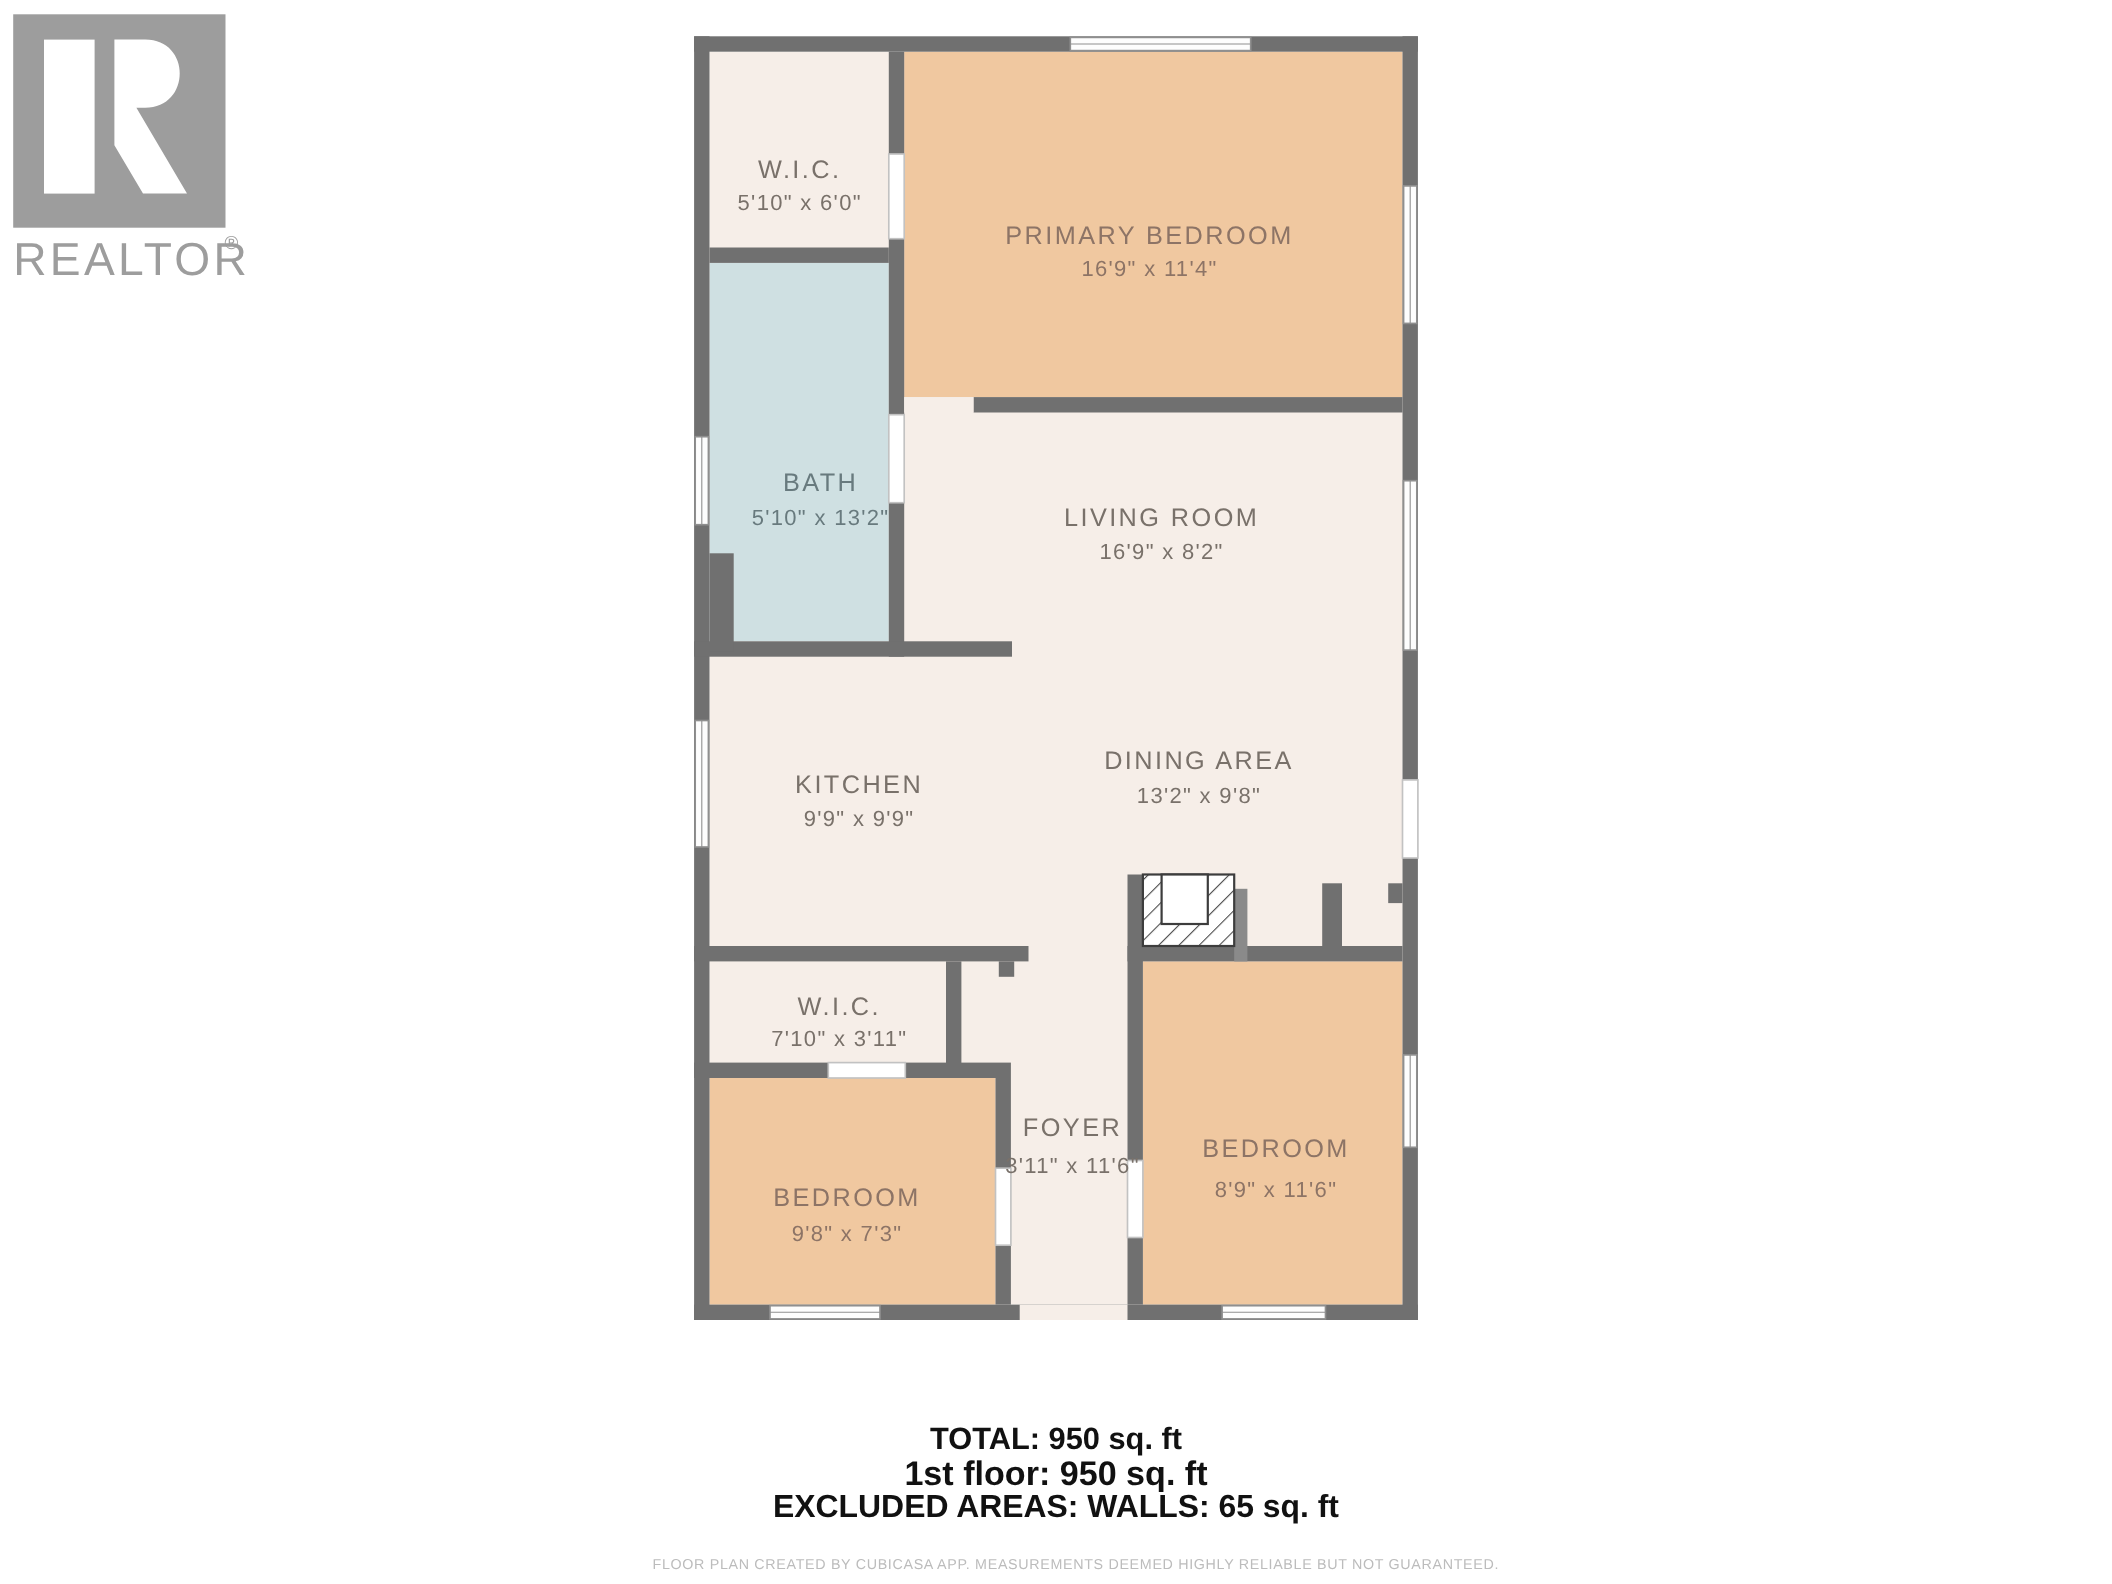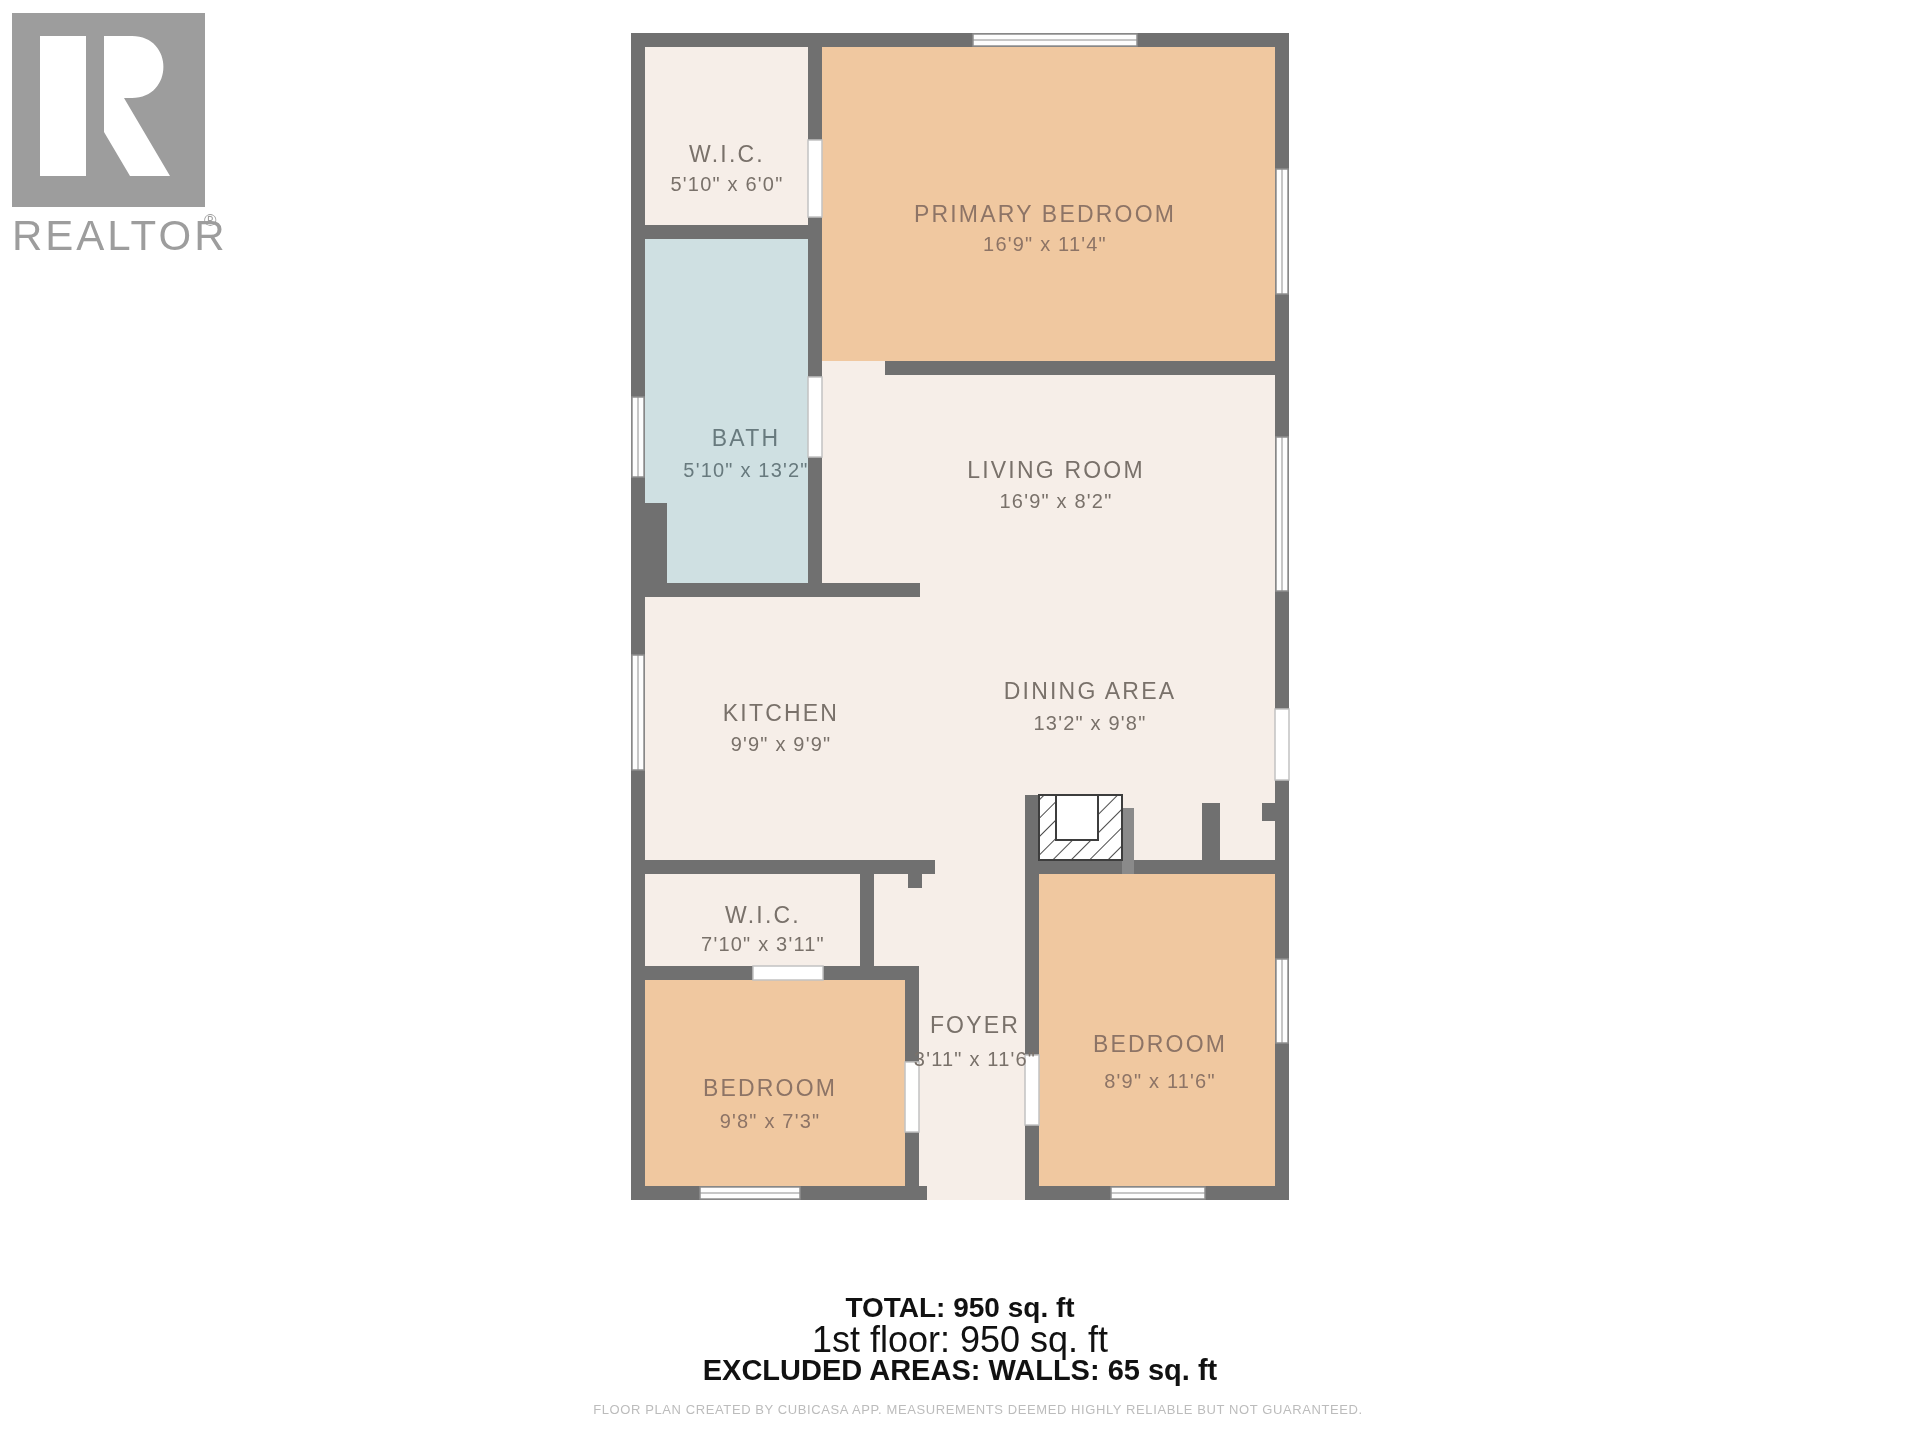--- a/index.html
+++ b/index.html
@@ -15,23 +15,23 @@
   .floor-cream{fill:#f6eee8;}
   .floor-peach{fill:#f0c8a0;}
   .floor-bath{fill:#cfe0e2;}
   .window-glass{fill:#fdfdfd;stroke:#8f8f8f;stroke-width:1.5;}
   .window-line{stroke:#8f8f8f;stroke-width:1;}
   .door-slab{fill:#ffffff;stroke:#c2c2c2;stroke-width:1.5;}
   .opening{fill:#f6eee8;}
   .logo-gray{fill:#9d9d9d;}
   .summary{position:absolute;left:0;top:1292px;width:1920px;text-align:center;color:#111111;}
   .summary .total{font-size:28px;font-weight:700;line-height:32px;text-align:center;}
-  .summary .floor-line{font-size:36px;font-weight:400;line-height:31px;}
+  .summary .floor-line{font-size:31px;font-weight:700;line-height:31px;}
   .summary .excluded{font-size:29px;font-weight:700;line-height:31px;}
-  .summary .disclaimer{margin-top:16px;font-size:13px;letter-spacing:0.6px;color:#bcbcbc;padding-left:36px;}
+  .summary .disclaimer{margin-top:28px;font-size:13px;letter-spacing:0.6px;color:#bcbcbc;padding-left:36px;}
 </style>
 </head>
 <body>
 
 <svg width="1920" height="1440" viewBox="0 0 1920 1440" xmlns="http://www.w3.org/2000/svg" style="position:absolute;left:0;top:0;">
 
   <defs>
     <pattern id="hatch" width="13" height="13" patternTransform="rotate(45)" patternUnits="userSpaceOnUse">
       <rect width="13" height="13" fill="#ffffff"></rect>
       <line x1="0" y1="0" x2="0" y2="13" stroke="#4a4a4a" stroke-width="2"></line>

